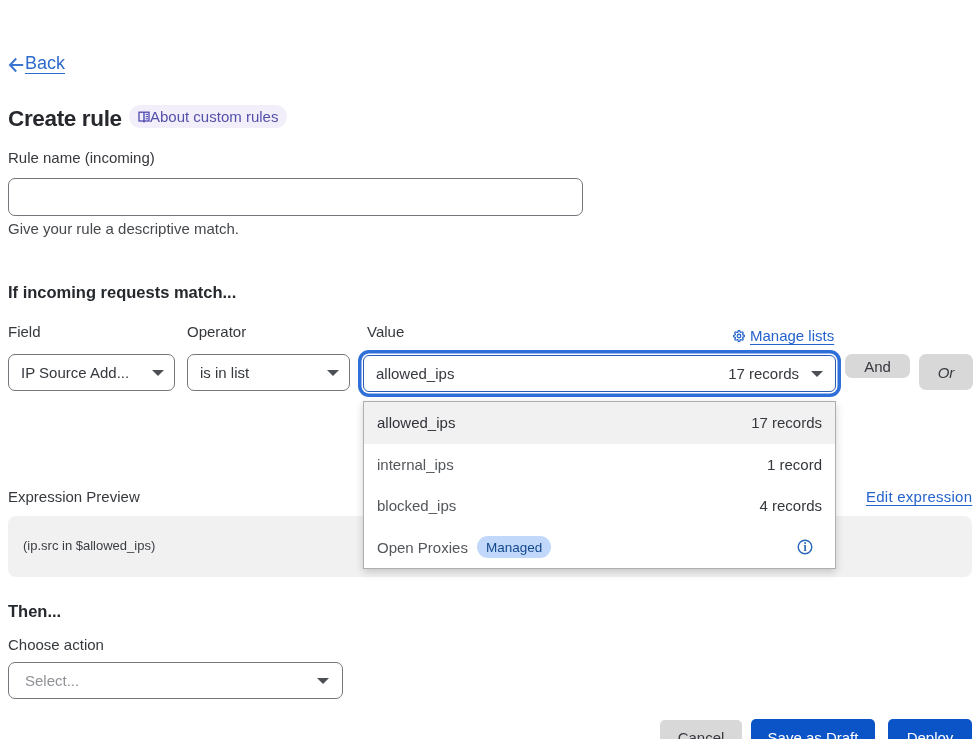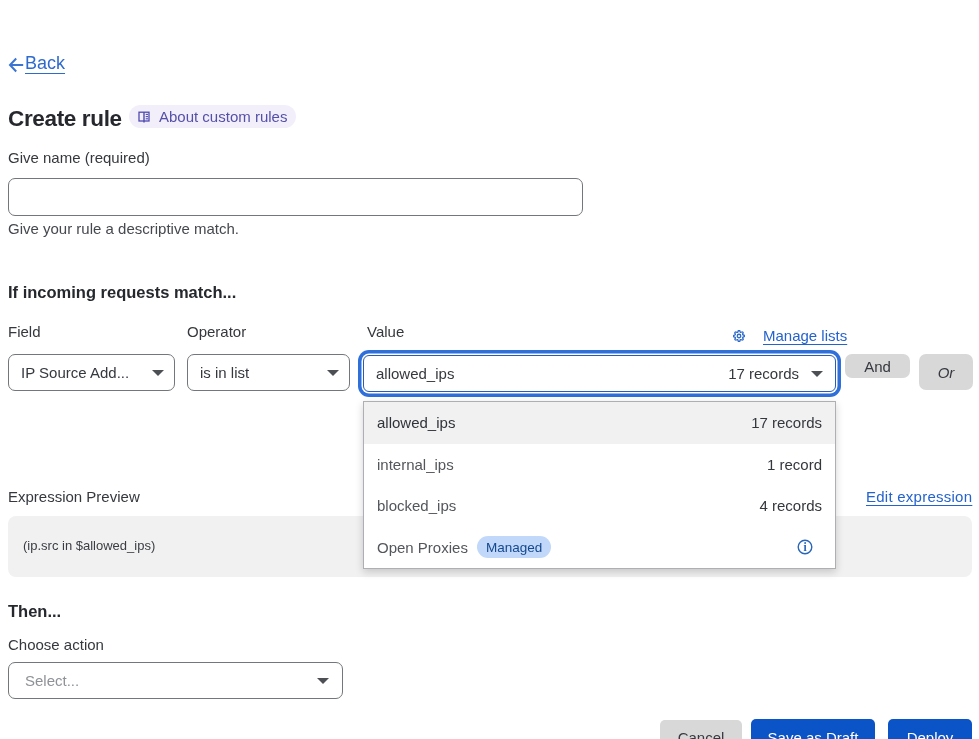--- a/index.html
+++ b/index.html
@@ -7,21 +7,21 @@
   body { font-family:"Liberation Sans", sans-serif; }
   #page { position:relative; width:979px; height:739px; overflow:hidden; background:#fff;margin-top:36px; }
   .abs { position:absolute; }
 
   a.back { left:8px; top:17px; display:flex; align-items:center; color:#2e6bcc; text-decoration:none; font-size:18px; }
   a.back .txt { text-decoration:underline; text-underline-offset:4px; text-decoration-thickness:1.3px; }
 
   h1.title { left:8px; top:70px; font-size:22.5px; font-weight:700; color:#26282d; letter-spacing:-0.35px; }
 
   .badge { left:129px; top:69px; height:23px; padding:0 9px 0 9px; border-radius:12px;
-           background:#f2effb; display:flex; align-items:center; gap:9px;
+           background:#f2effb; display:flex; align-items:center; gap:0;
            color:#5450a8; font-size:15px; }
 
   .label { font-size:15px; color:#35383d; }
   .helper { font-size:15px; color:#45484d; }
 
   .input { left:8px; top:142px; width:575px; height:38px; border:1px solid #73767b; border-radius:7px; background:#fff; }
 
   h2.sect { font-size:16.5px; font-weight:700; color:#25282d; }
 
   .select { border:1px solid #73767b; border-radius:7px; background:#fff; display:flex; align-items:center;
@@ -71,31 +71,31 @@
     <svg width="12" height="13" viewBox="0 0 12 13">
       <rect x="1" y="2.2" width="10" height="8.8" fill="none" stroke="#4f49b0" stroke-width="1.3"></rect>
       <line x1="6" y1="2.2" x2="6" y2="12.6" stroke="#4f49b0" stroke-width="1.4"></line>
       <line x1="7.7" y1="4.4" x2="10" y2="4.4" stroke="#4f49b0" stroke-width="1.1"></line>
       <line x1="7.7" y1="6.6" x2="10" y2="6.6" stroke="#4f49b0" stroke-width="1.1"></line>
       <line x1="7.7" y1="8.8" x2="10" y2="8.8" stroke="#4f49b0" stroke-width="1.1"></line>
     </svg>
     <span>About custom rules</span>
   </div>
 
-  <div class="label abs" style="left:8px; top:113px;">Give name (required)</div>
+  <div class="label abs" style="left:8px; top:113px;">Rule name (incoming)</div>
   <div class="input abs"></div>
   <div class="helper abs" style="left:8px; top:184px;">Give your rule a descriptive match.</div>
 
   <h2 class="sect abs" style="left:8px; top:247px;">If incoming requests match...</h2>
 
   <div class="label abs" style="left:8px; top:287px;">Field</div>
   <div class="label abs" style="left:187px; top:287px;">Operator</div>
   <div class="label abs" style="left:367px; top:287px;">Value</div>
 
-  <div class="abs" style="left:733px; top:291px; display:flex; align-items:center; gap:18px;">
+  <div class="abs" style="left:733px; top:291px; display:flex; align-items:center; gap:5px;">
     <svg width="12" height="12" viewBox="0 0 24 24" fill="none" stroke="#2e6bcc" stroke-width="2.6">
       <path d="M12 15.5a3.5 3.5 0 1 0 0-7 3.5 3.5 0 0 0 0 7z"></path>
       <path d="M19.4 15a1.65 1.65 0 0 0 .33 1.82l.06.06a2 2 0 1 1-2.83 2.83l-.06-.06a1.65 1.65 0 0 0-1.82-.33 1.65 1.65 0 0 0-1 1.51V21a2 2 0 1 1-4 0v-.09a1.65 1.65 0 0 0-1-1.51 1.65 1.65 0 0 0-1.82.33l-.06.06a2 2 0 1 1-2.83-2.83l.06-.06a1.65 1.65 0 0 0 .33-1.82 1.65 1.65 0 0 0-1.51-1H3a2 2 0 1 1 0-4h.09a1.65 1.65 0 0 0 1.51-1 1.65 1.65 0 0 0-.33-1.82l-.06-.06a2 2 0 1 1 2.83-2.83l.06.06a1.65 1.65 0 0 0 1.82.33h.09a1.65 1.65 0 0 0 1-1.51V3a2 2 0 1 1 4 0v.09a1.65 1.65 0 0 0 1 1.51 1.65 1.65 0 0 0 1.82-.33l.06-.06a2 2 0 1 1 2.83 2.83l-.06.06a1.65 1.65 0 0 0-.33 1.82v.09a1.65 1.65 0 0 0 1.51 1H21a2 2 0 1 1 0 4h-.09a1.65 1.65 0 0 0-1.51 1z"></path>
     </svg>
     <a class="link" href="#">Manage lists</a>
   </div>
 
   <div class="select" style="left:8px; top:318px; width:167px; height:37px;">
     IP Source Add...
     <span class="caret" style="right:10px;"></span>

